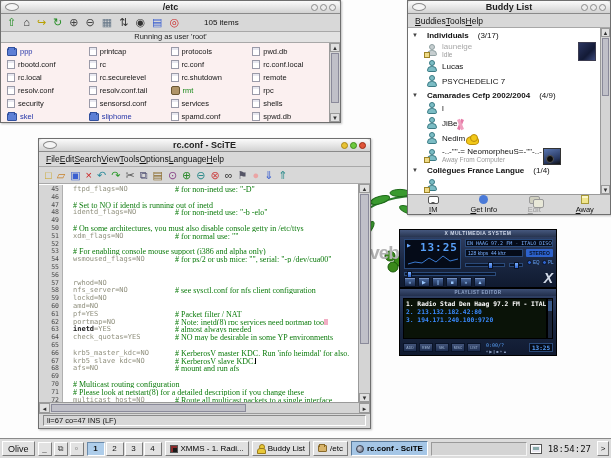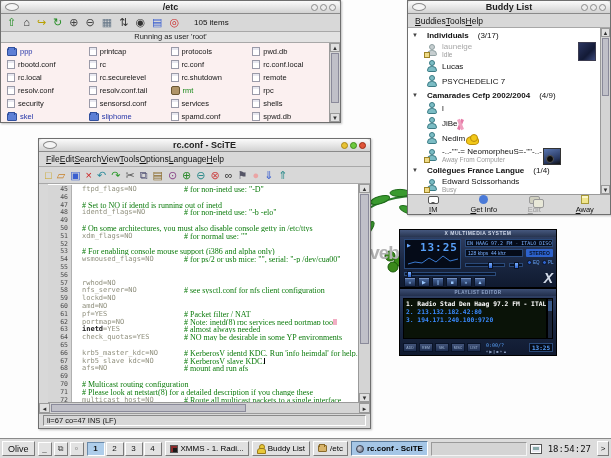--- a/index.html
+++ b/index.html
@@ -22,21 +22,21 @@
   .tb-c.g { background:#6cc93e; border-color:#3f8a1d; }
   .tb-c.r { background:#e05438; border-color:#9a2a16; }
   .menubar { height:14px; background:#d8d8d8; border-bottom:1px solid #a8a8a8; display:flex; align-items:center; padding:0 7px; }
   .menu-item { font-size:8.5px; color:#111; }
   .menu-item::first-letter { text-decoration:underline; }
 
   
   #fm { left:0; top:0; width:341px; height:123px; }
   .fm-toolbar { height:18px; display:flex; align-items:center; gap:7px; padding:0 6px; border-bottom:1px solid #a8a8a8; background:#d8d8d8; }
   .tb-icon { font-size:11px; line-height:11px; cursor:default; }
-  .fm-count { font-size:8px; color:#111; margin-left:8px; }
+  .fm-count { font-size:8px; color:#111; margin-left:18px; }
   .fm-banner { height:11px; background:#e2e2e2; border-bottom:1px solid #a8a8a8; text-align:center; font-size:7.5px; color:#222; line-height:10px; }
   .fm-body { position:relative; height:79px; background:#fbf0f0; overflow:hidden; }
   .fm-grid { position:absolute; left:2px; top:2px; right:12px; display:grid; grid-template-columns:repeat(4,1fr); grid-auto-rows:13px; column-gap:2px; }
   .fm-item { display:flex; align-items:center; gap:3px; padding-left:4px; overflow:hidden; }
   .fm-label { font-size:7.5px; white-space:nowrap; color:#151515; }
   .fm-item.folder .fm-label { color:#2636a8; }
   .fm-item.exec .fm-label { color:#1d8a1d; }
   .ic-file { width:8px; height:9px; background:#fff; border:1px solid #9a9aa8; box-shadow:inset 0 2px 0 #e8e8f0; flex:none; }
   .ic-folder { width:10px; height:8px; background:#5d7fd6; border:1px solid #31509e; border-radius:1px; position:relative; flex:none; }
   .ic-folder::before { content:""; position:absolute; left:0; top:-2px; width:5px; height:2px; background:#5d7fd6; border:1px solid #31509e; border-bottom:none; }
@@ -80,21 +80,21 @@
   .im-icon { width:11px; height:8px; background:#fff; border:1px solid #555; border-radius:2px; position:relative; }
   .im-icon::after { content:""; position:absolute; left:2px; bottom:-3px; border:2px solid transparent; border-top-color:#555; }
   .info-icon { width:9px; height:9px; border-radius:50%; background:#4a7ad8; color:#fff; font-size:7px; font-weight:bold; text-align:center; line-height:9px; font-family:"Liberation Serif",serif; }
   .chat-icon { width:11px; height:8px; background:#d0d0c0; border:1px solid #999; border-radius:2px; position:relative; }
   .chat-icon::after { content:""; position:absolute; left:3px; top:2px; width:9px; height:7px; background:#e8e8d8; border:1px solid #999; border-radius:2px; }
   .away-icon { width:8px; height:10px; background:#f0e58e; border:1px solid #a89a38; box-shadow:inset 0 2px 0 #fbf6c8; }
 
   
   #scite { left:38px; top:138px; width:333px; height:291px; z-index:2; }
   .sc-toolbar { height:17px; display:flex; align-items:center; gap:5px; padding:0 6px; background:#d8d8d8; border-bottom:1px solid #a8a8a8; }
-  .sc-editor { position:relative; height:219px; background:#fff; overflow:hidden; border-bottom:1px solid #9a9a9a;margin-left:9px; }
+  .sc-editor { position:relative; height:219px; background:#fff; overflow:hidden; border-bottom:1px solid #9a9a9a; }
   .ed-lines { position:absolute; left:0; top:1px; right:12px; }
   .ed-line { position:relative; height:7.8px; white-space:pre; overflow:hidden; }
   .ln { position:absolute; left:0; top:0; width:24px; height:100%; background:#d6d6d6; border-right:1px solid #b0b0b0; color:#4c4c4c; font-family:"DejaVu Sans Mono",monospace; font-size:6.5px; text-align:right; padding-right:3px; }
   .ed-code { position:absolute; left:34px; top:0; font-family:"DejaVu Sans Mono",monospace; font-size:7px; color:#90907e; }
   .ed-code .bold { color:#1a1a1a; font-weight:bold; }
   .ed-comment { font-family:"Liberation Serif",serif; font-size:8px; color:#0a7a0a; }
   .ed-comment.col { position:absolute; left:136px; top:0; }
   .ed-mark { display:inline-block; width:4px; height:7px; background:#f2aec4; vertical-align:middle; }
   .ed-caret { display:inline-block; width:1px; height:8px; background:#000; vertical-align:middle; }
   .sc-hscroll { position:relative; height:11px; background:#d4d4d4; border-bottom:1px solid #9a9a9a; }
@@ -419,24 +419,20 @@
             <span class="bl-tri">▼</span>
             <span class="bl-gname">Collègues France Langue</span>
             <span class="bl-gcount">(1/4)</span>
           </div>
           <div class="bl-buddy" style="height: 18px;">
             <span class="person">
               <i></i>
               <b></b>
               <span class="badge"></span>
             </span>
-            <span>
-              <div class="bl-name">Edward Scissorhands</div>
-              <div class="bl-sub">Busy</div>
-            </span>
           </div>
         </div>
       <div class="vscroll" style="width:10px;">
         <div class="vs-arrow vs-up">▲</div>
         <div class="vs-thumb" style="top:10px;height:58px;"></div>
         <div class="vs-arrow vs-down">▼</div>
       </div>
     </div>
     <div class="bl-toolbar">
         <div class="bl-btn">
@@ -514,21 +510,21 @@
           <div class="ed-line"><span class="ln">56</span></div>
           <div class="ed-line"><span class="ln">57</span><span class="ed-code">rwhod=NO</span></div>
           <div class="ed-line"><span class="ln">58</span><span class="ed-code">nfs_server=NO</span><span class="ed-comment col"># see sysctl.conf for nfs client configuration</span></div>
           <div class="ed-line"><span class="ln">59</span><span class="ed-code">lockd=NO</span></div>
           <div class="ed-line"><span class="ln">60</span><span class="ed-code">amd=NO</span></div>
           <div class="ed-line"><span class="ln">61</span><span class="ed-code">pf=YES</span><span class="ed-comment col"># Packet filter / NAT</span></div>
           <div class="ed-line"><span class="ln">62</span><span class="ed-code">portmap=NO</span><span class="ed-comment col"># Note: inetd(8) rpc services need portmap too<span class="ed-mark"></span></span></div>
           <div class="ed-line"><span class="ln">63</span><span class="ed-code"><span class="bold">inetd</span>=YES</span><span class="ed-comment col"># almost always needed</span></div>
           <div class="ed-line"><span class="ln">64</span><span class="ed-code">check_quotas=YES</span><span class="ed-comment col"># NO may be desirable in some YP environments</span></div>
           <div class="ed-line"><span class="ln">65</span></div>
-          <div class="ed-line"><span class="ln">66</span><span class="ed-code">krb5_master_kdc=NO</span><span class="ed-comment col"># KerberosV identd KDC. Run 'info heimdal' for help.</span></div>
+          <div class="ed-line"><span class="ln">66</span><span class="ed-code">krb5_master_kdc=NO</span><span class="ed-comment col"># KerberosV master KDC. Run 'info heimdal' for also.</span></div>
           <div class="ed-line"><span class="ln">67</span><span class="ed-code">krb5_slave_kdc=NO</span><span class="ed-comment col"># KerberosV slave KDC.<span class="ed-caret"></span></span></div>
           <div class="ed-line"><span class="ln">68</span><span class="ed-code">afs=NO</span><span class="ed-comment col"># mount and run afs</span></div>
           <div class="ed-line"><span class="ln">69</span></div>
           <div class="ed-line"><span class="ln">70</span><span class="ed-code"><span class="ed-comment"># Multicast routing configuration</span></span></div>
           <div class="ed-line"><span class="ln">71</span><span class="ed-code"><span class="ed-comment"># Please look at netstart(8) for a detailed description if you change these</span></span></div>
           <div class="ed-line"><span class="ln">72</span><span class="ed-code">multicast_host=NO</span><span class="ed-comment col"># Route all multicast packets to a single interface</span></div>
         </div>
       <div class="vscroll" style="width:12px;">
         <div class="vs-arrow vs-up">▲</div>
         <div class="vs-thumb" style="top:10px;height:150px;"></div>

